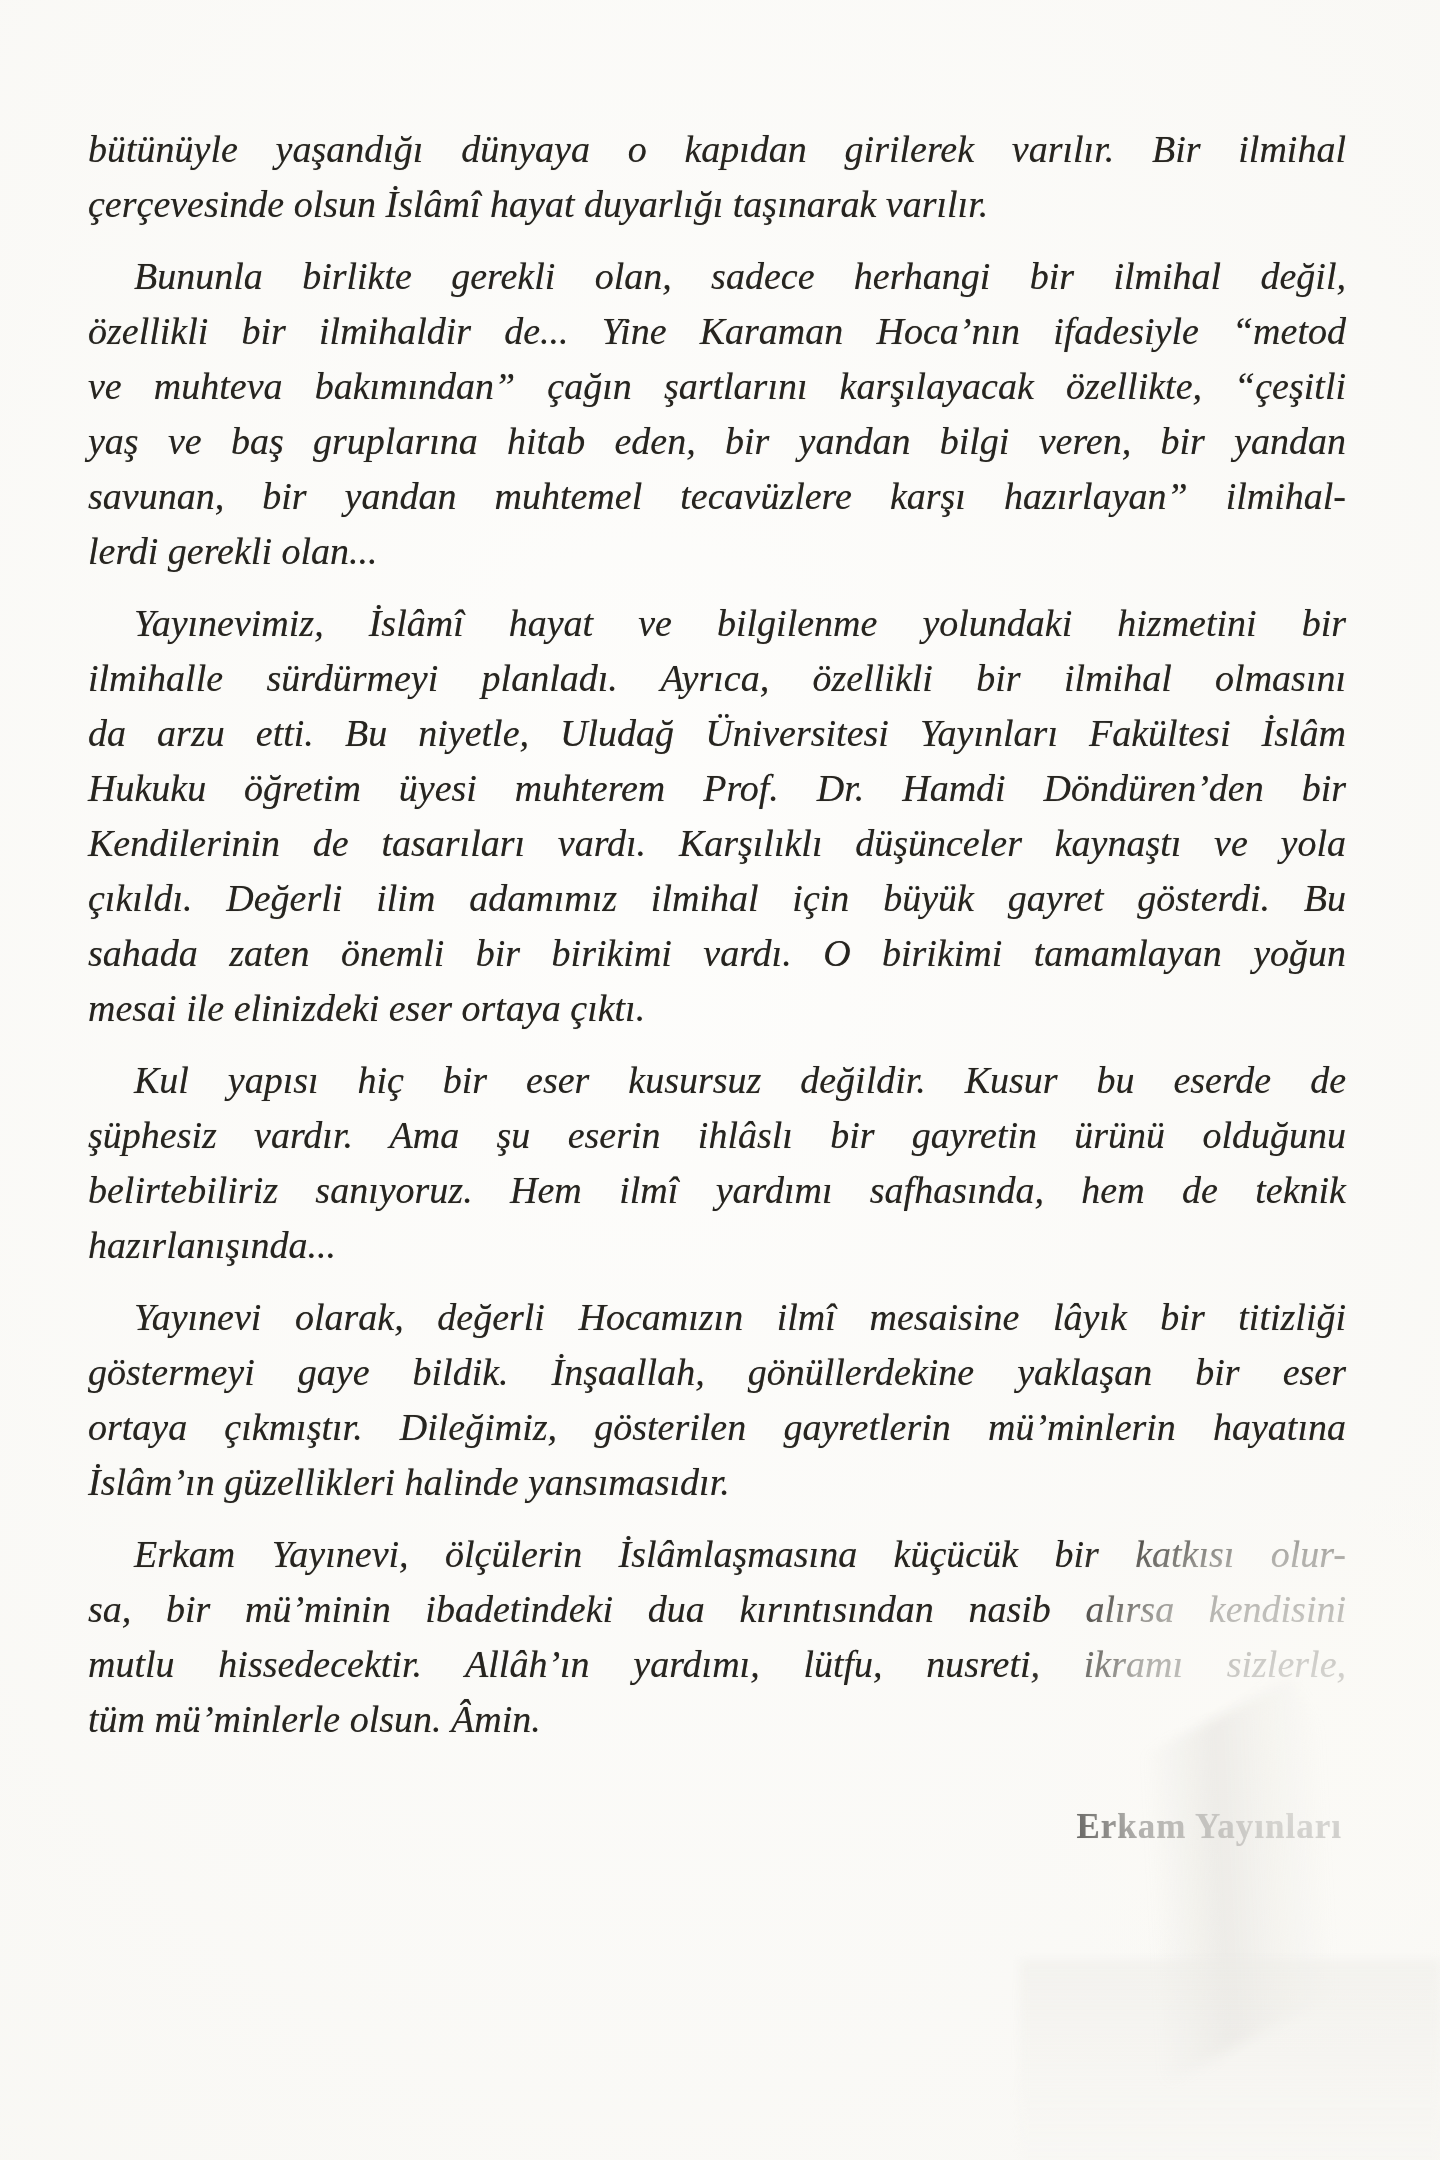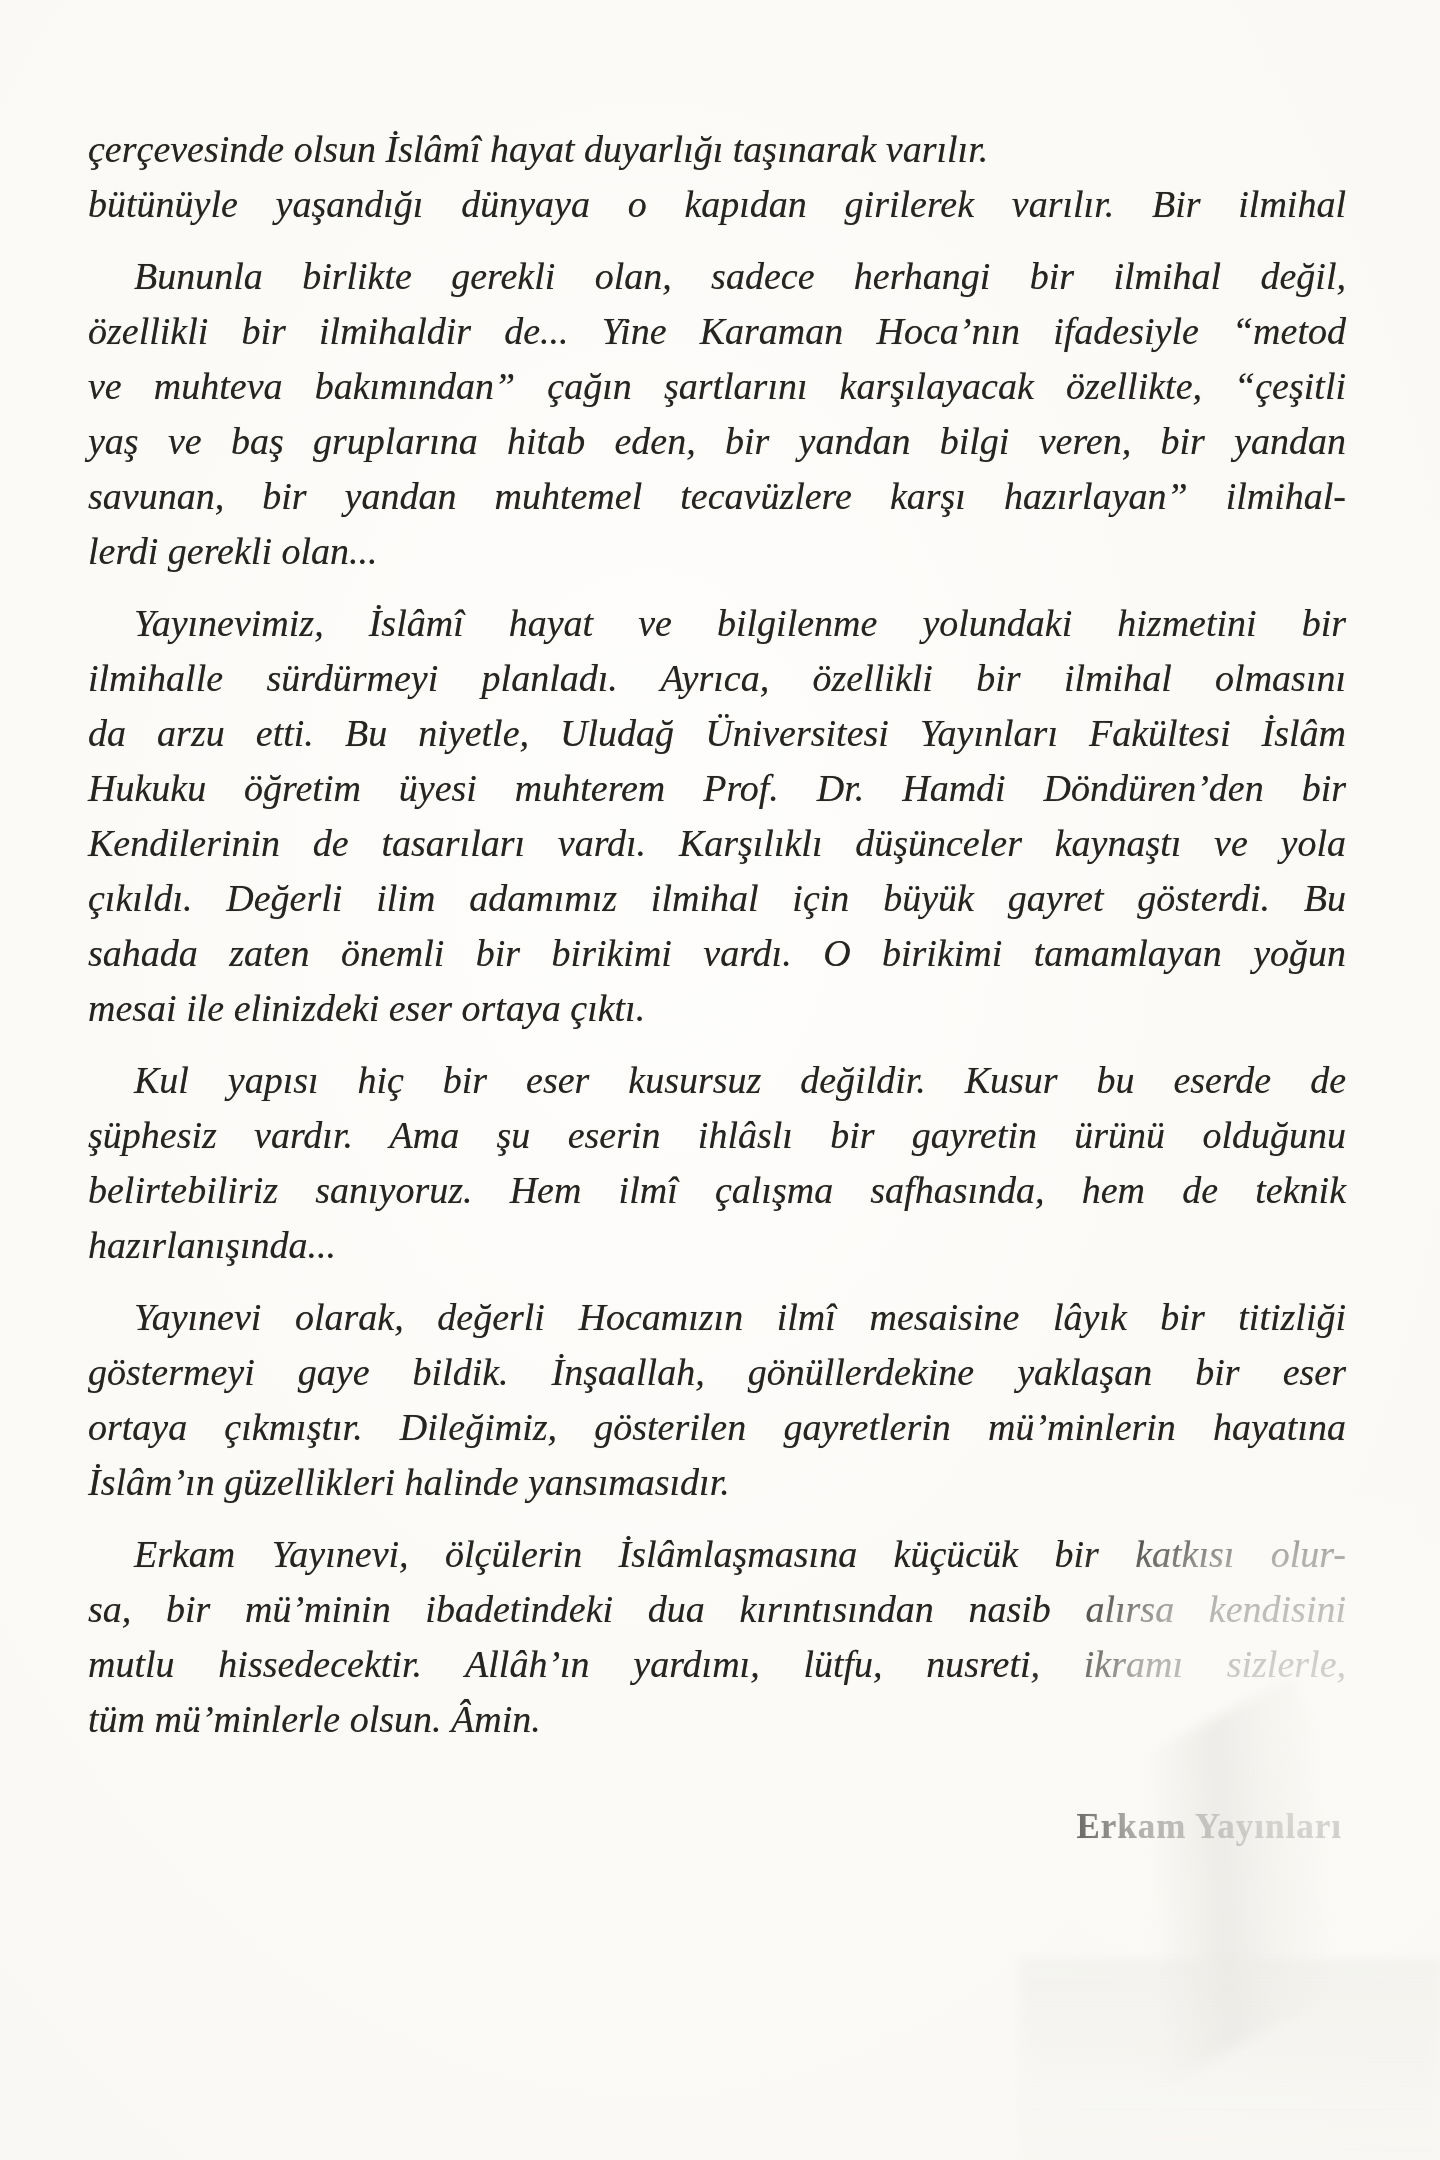--- a/index.html
+++ b/index.html
@@ -93,22 +93,22 @@
     filter: blur(4px);
   }
 </style>
 </head>
 <body>
 
 <div class="page" style="--paper: #fbfaf6; --ink: #26241f;">
   <div class="text-block">
 
     <div class="paragraph">
+        <div class="line">bütünüyle yaşandığı dünyaya o kapıdan girilerek varılır. Bir ilmihal</div>
         <div class="line last">çerçevesinde olsun İslâmî hayat duyarlığı taşınarak varılır.</div>
-        <div class="line">bütünüyle yaşandığı dünyaya o kapıdan girilerek varılır. Bir ilmihal</div>
       </div>
       <div class="paragraph">
         <div class="line indent">Bununla birlikte gerekli olan, sadece herhangi bir ilmihal değil,</div>
         <div class="line">özellikli bir ilmihaldir de... Yine Karaman Hoca’nın ifadesiyle “metod</div>
         <div class="line">ve muhteva bakımından” çağın şartlarını karşılayacak özellikte, “çeşitli</div>
         <div class="line">yaş ve baş gruplarına hitab eden, bir yandan bilgi veren, bir yandan</div>
         <div class="line">savunan, bir yandan muhtemel tecavüzlere karşı hazırlayan” ilmihal-</div>
         <div class="line last">lerdi gerekli olan...</div>
       </div>
       <div class="paragraph">
@@ -117,21 +117,21 @@
         <div class="line">da arzu etti. Bu niyetle, Uludağ Üniversitesi Yayınları Fakültesi İslâm</div>
         <div class="line">Hukuku öğretim üyesi muhterem Prof. Dr. Hamdi Döndüren’den bir</div>
         <div class="line">Kendilerinin de tasarıları vardı. Karşılıklı düşünceler kaynaştı ve yola</div>
         <div class="line">çıkıldı. Değerli ilim adamımız ilmihal için büyük gayret gösterdi. Bu</div>
         <div class="line">sahada zaten önemli bir birikimi vardı. O birikimi tamamlayan yoğun</div>
         <div class="line last">mesai ile elinizdeki eser ortaya çıktı.</div>
       </div>
       <div class="paragraph">
         <div class="line indent">Kul yapısı hiç bir eser kusursuz değildir. Kusur bu eserde de</div>
         <div class="line">şüphesiz vardır. Ama şu eserin ihlâslı bir gayretin ürünü olduğunu</div>
-        <div class="line">belirtebiliriz sanıyoruz. Hem ilmî çalışma safhasında, hem de teknik</div>
+        <div class="line">belirtebiliriz sanıyoruz. Hem ilmî yardımı safhasında, hem de teknik</div>
         <div class="line last">hazırlanışında...</div>
       </div>
       <div class="paragraph">
         <div class="line indent">Yayınevi olarak, değerli Hocamızın ilmî mesaisine lâyık bir titizliği</div>
         <div class="line">göstermeyi gaye bildik. İnşaallah, gönüllerdekine yaklaşan bir eser</div>
         <div class="line">ortaya çıkmıştır. Dileğimiz, gösterilen gayretlerin mü’minlerin hayatına</div>
         <div class="line last">İslâm’ın güzellikleri halinde yansımasıdır.</div>
       </div>
       <div class="paragraph">
         <div class="line indent">Erkam Yayınevi, ölçülerin İslâmlaşmasına küçücük bir katkısı olur-</div>

